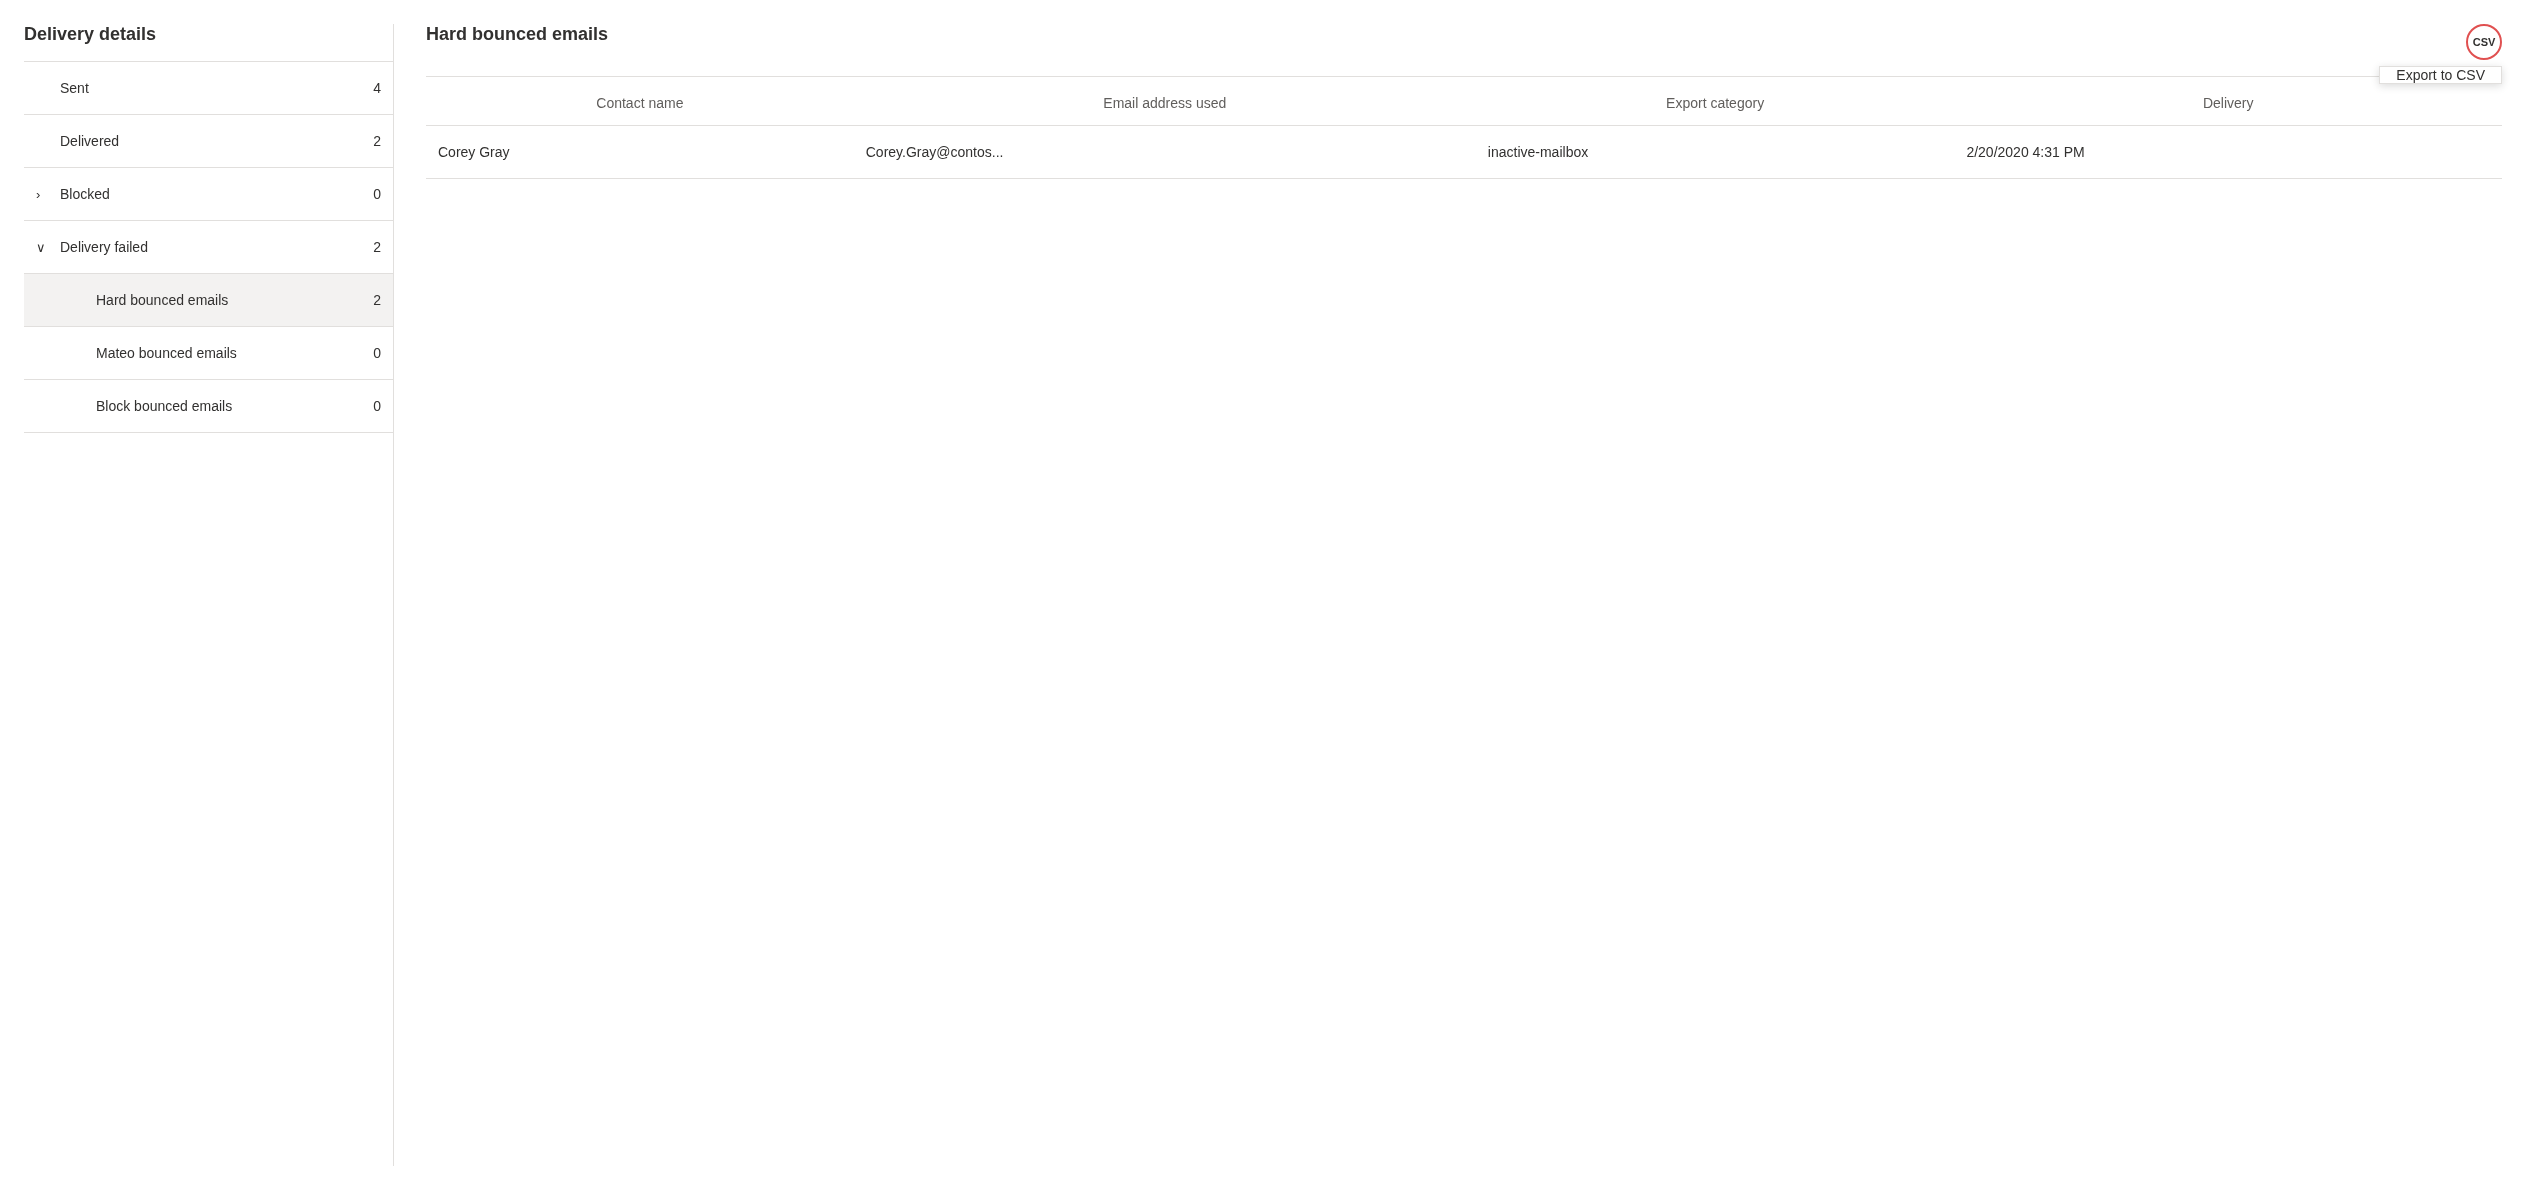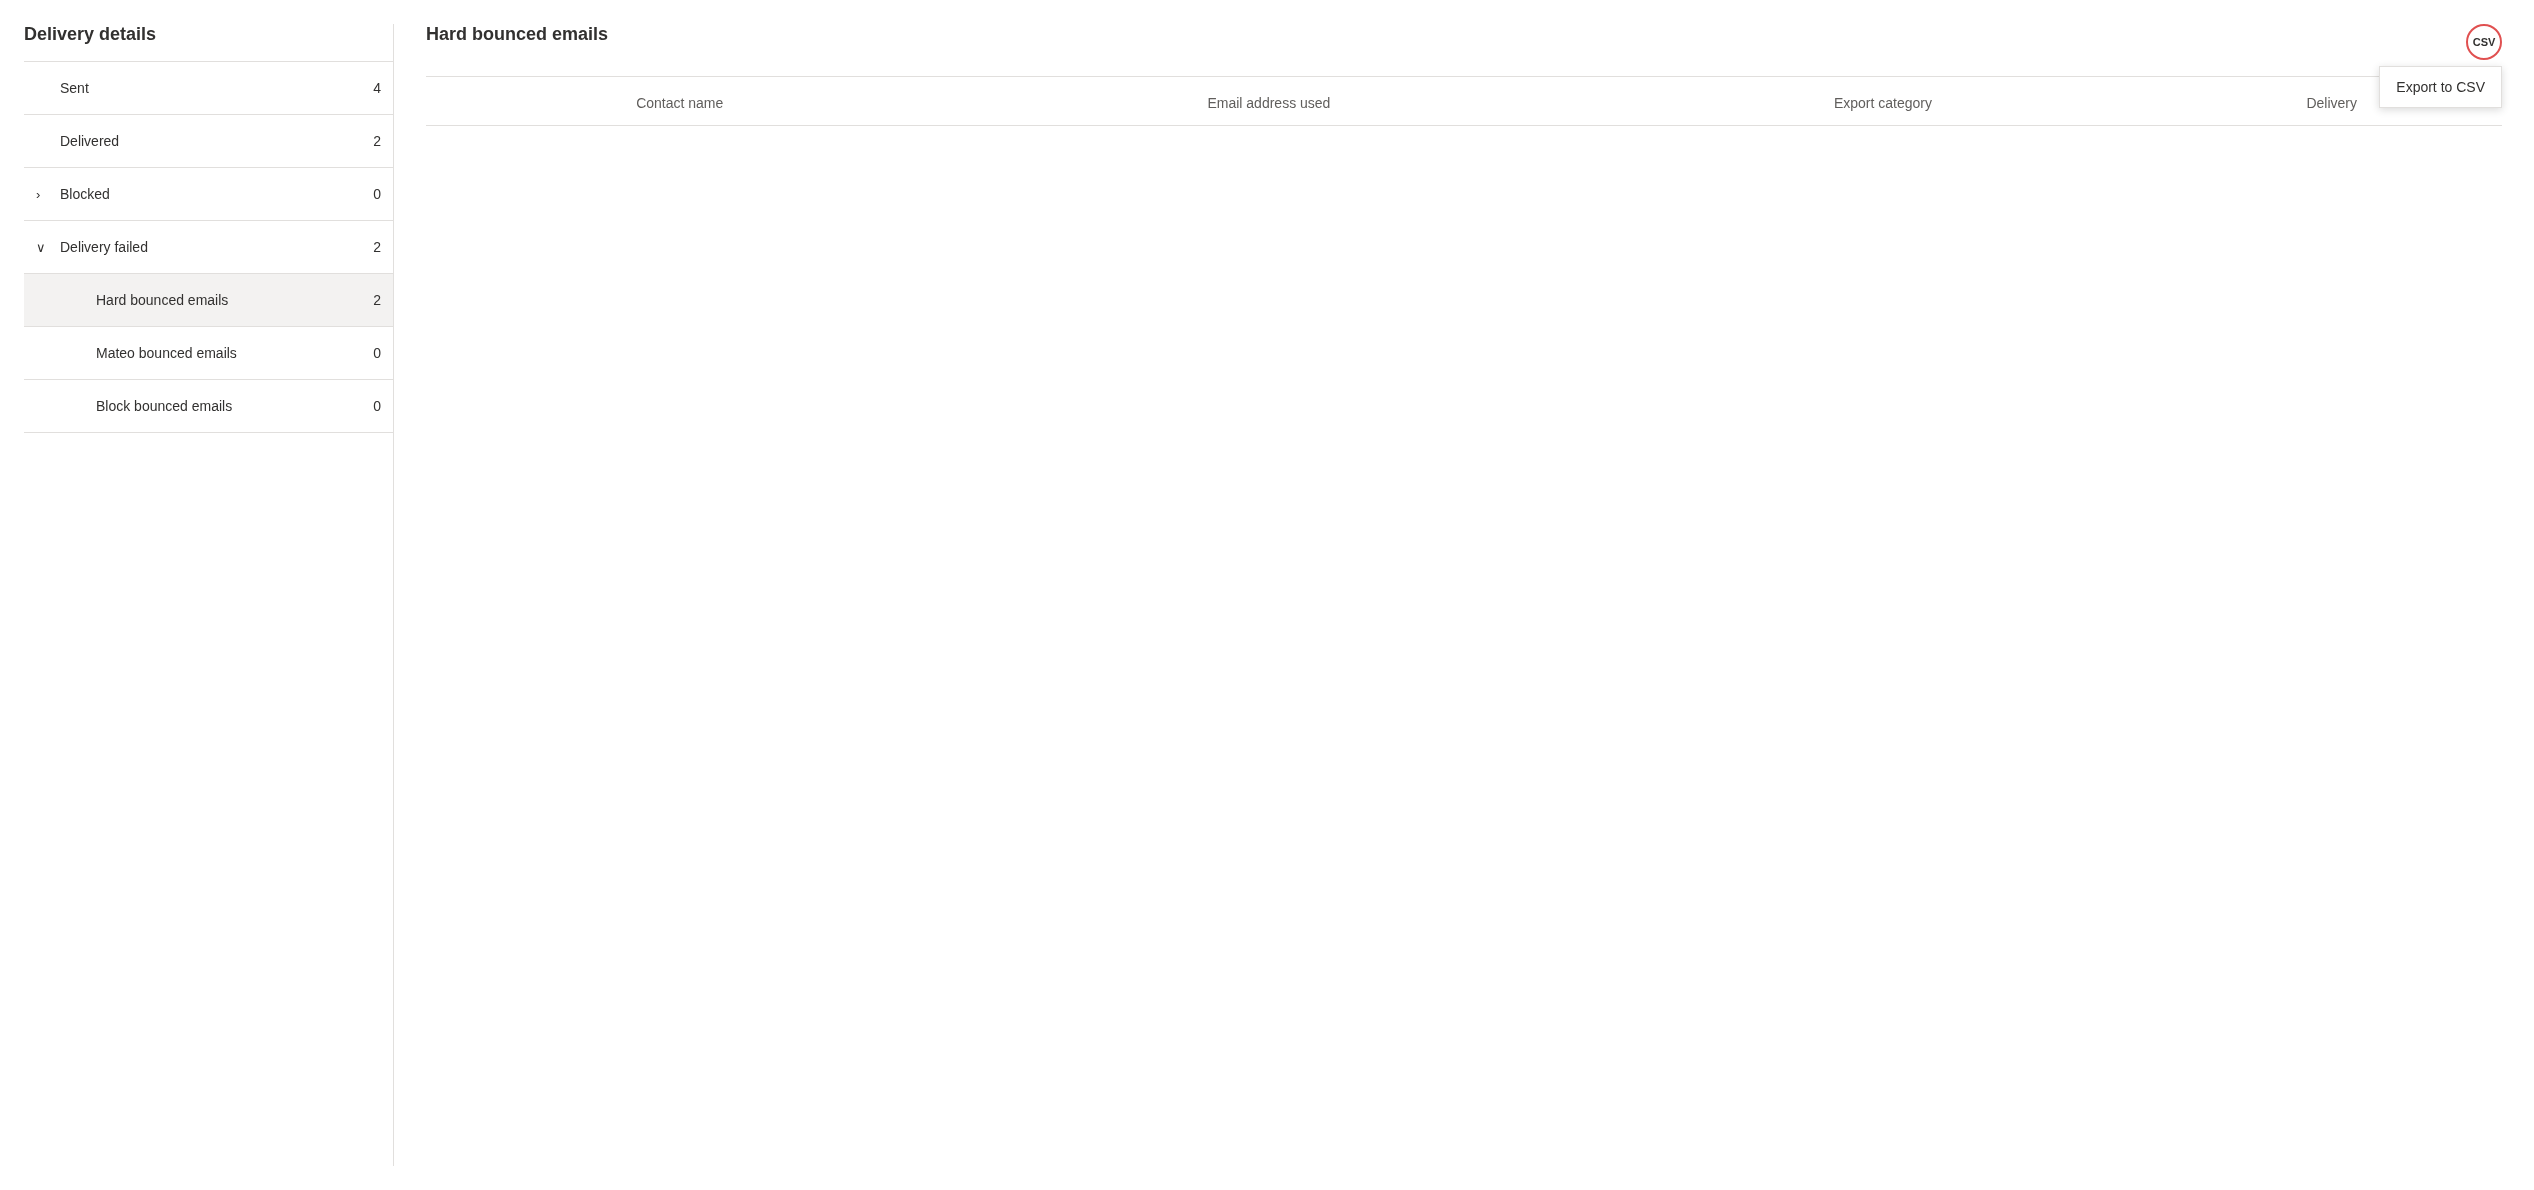--- a/index.html
+++ b/index.html
@@ -123,21 +123,21 @@
       position: relative;
     }
 
     .export-tooltip {
       position: absolute;
       top: 42px;
       right: 0;
       background: #ffffff;
       border: 1px solid #e1dfdd;
       box-shadow: 0 2px 8px rgba(0,0,0,0.15);
-      padding: 12px 16px;
+      padding: 0 16px;
       white-space: nowrap;
       font-size: 14px;
       color: #323130;
       z-index: 10;
     }
 
     
     .data-table {
       width: 100%;
       border-collapse: collapse;
@@ -224,16 +224,22 @@
     <table class="data-table">
       <thead>
         <tr>
             <th>Contact name</th>
             <th>Email address used</th>
             <th>Export category</th>
             <th>Delivery</th>
           </tr>
       </thead>
       <tbody id="table-body">
+          <tr>
+            <td>Corey Gray</td>
+            <td>Corey.Gray@contos...</td>
+            <td>inactive-mailbox</td>
+            <td>2/20/2020 4:31 PM</td>
+          </tr>
         </tbody>
     </table>
   </div>
 </div>
 
 </body></html>

